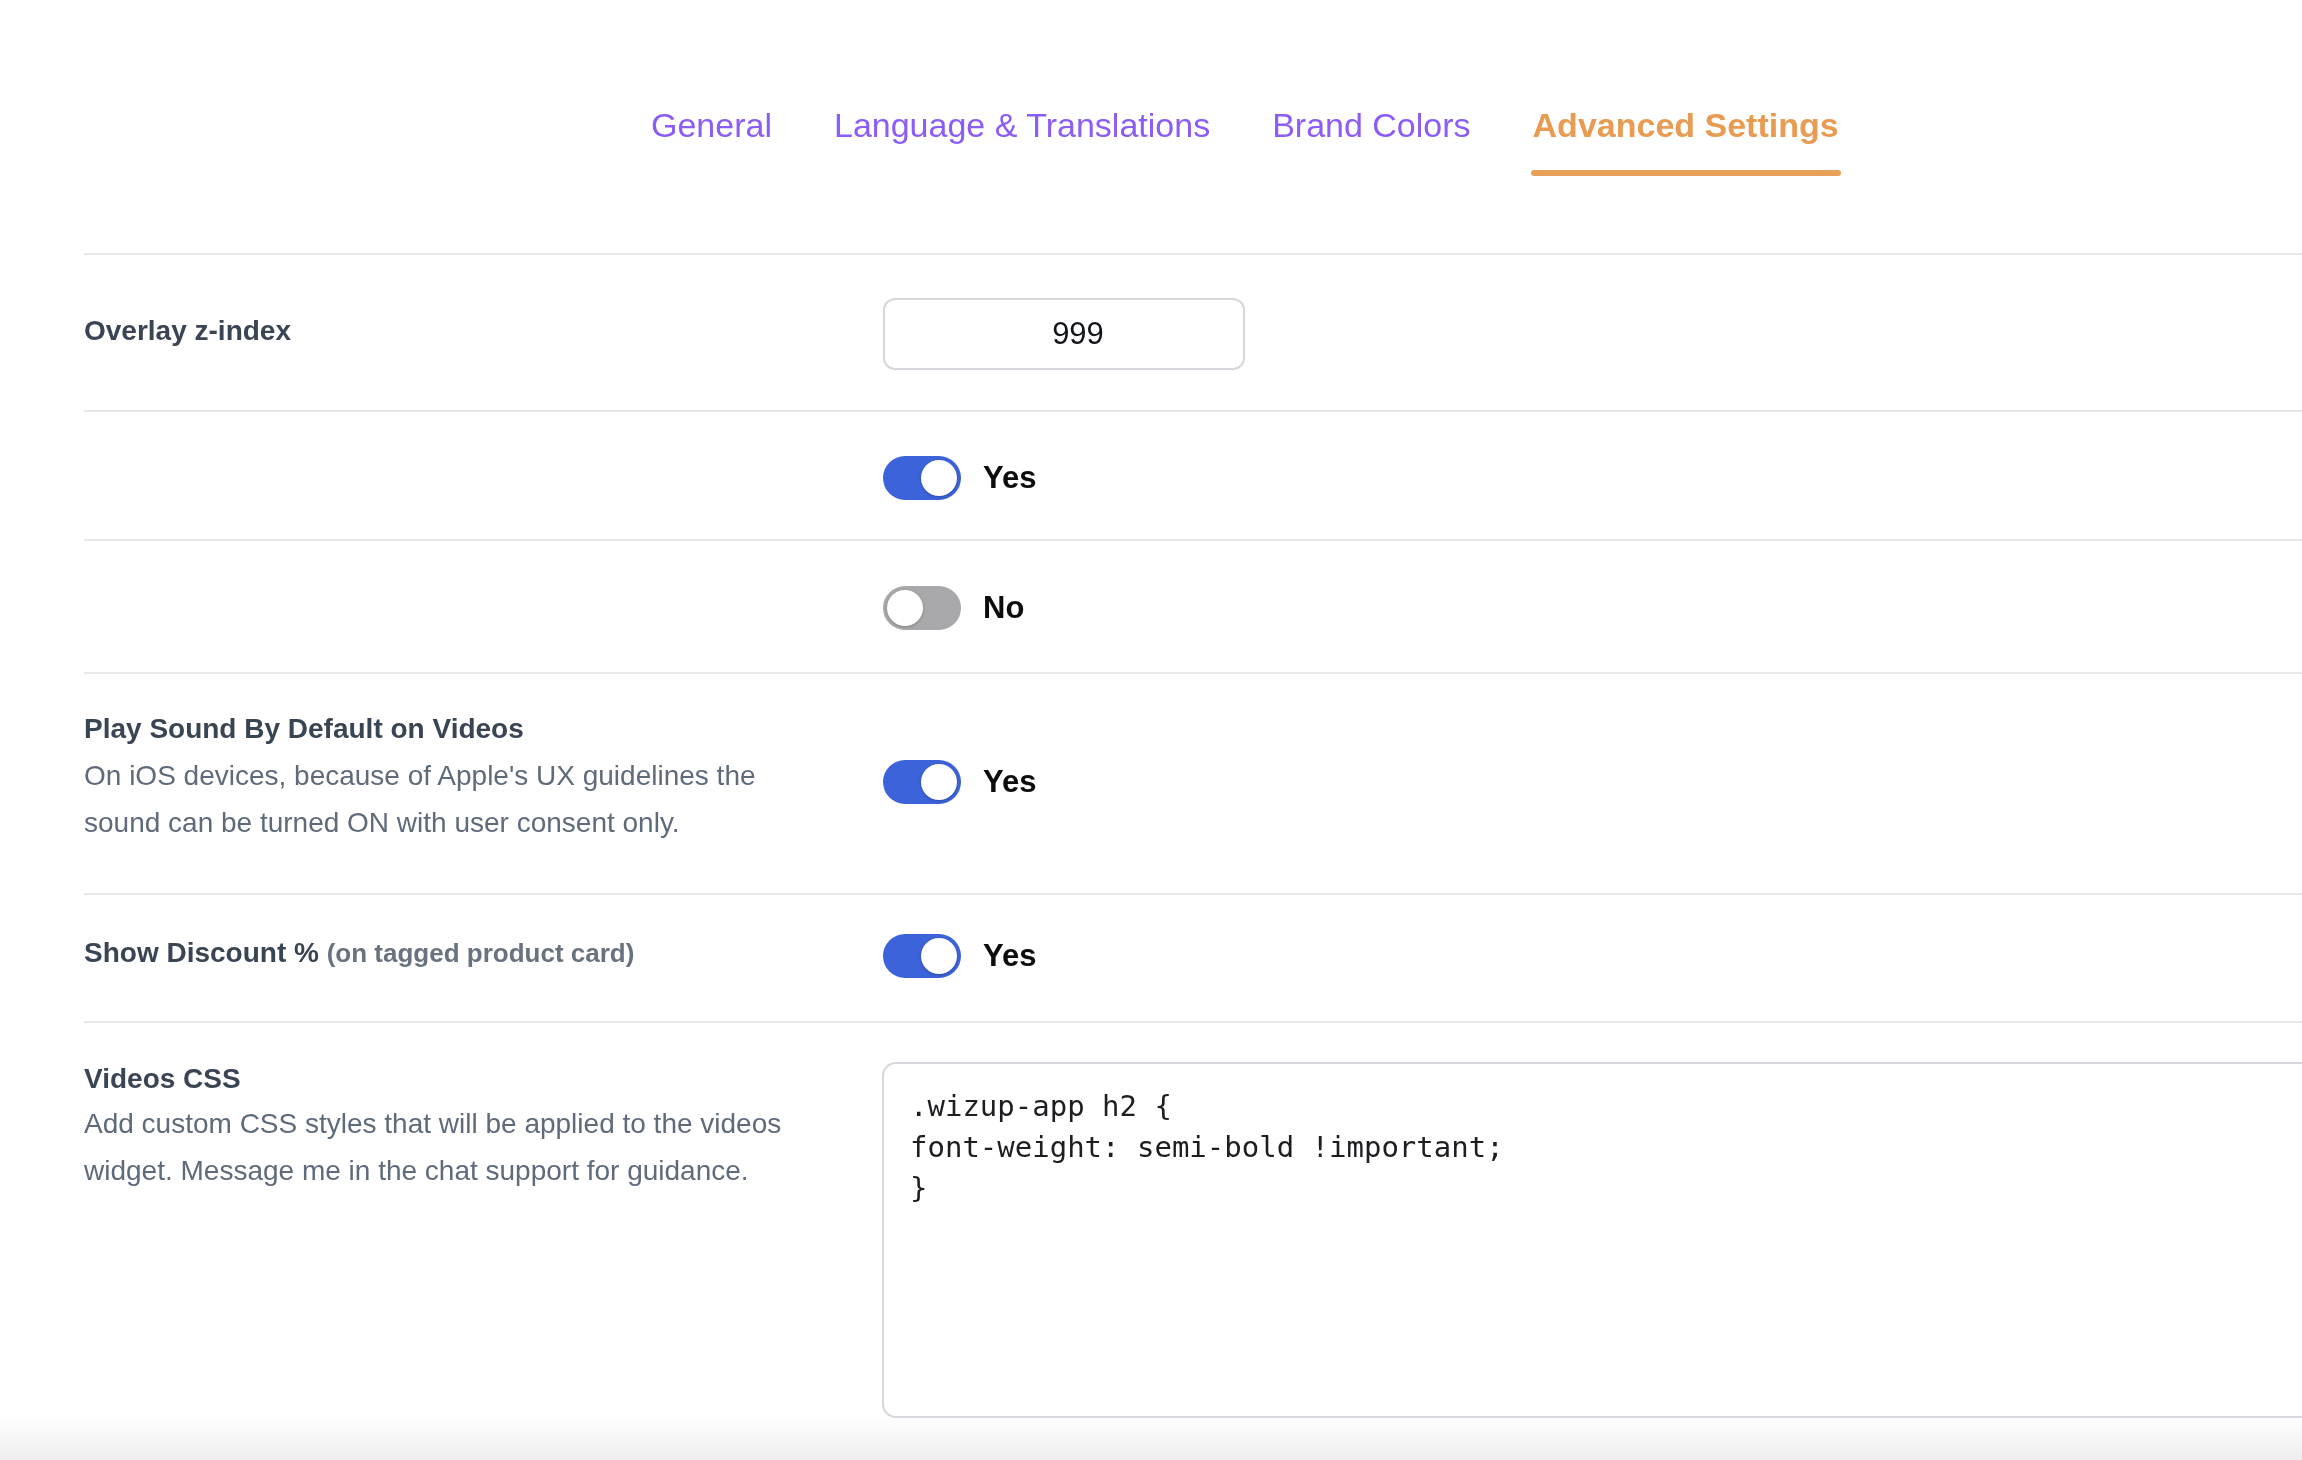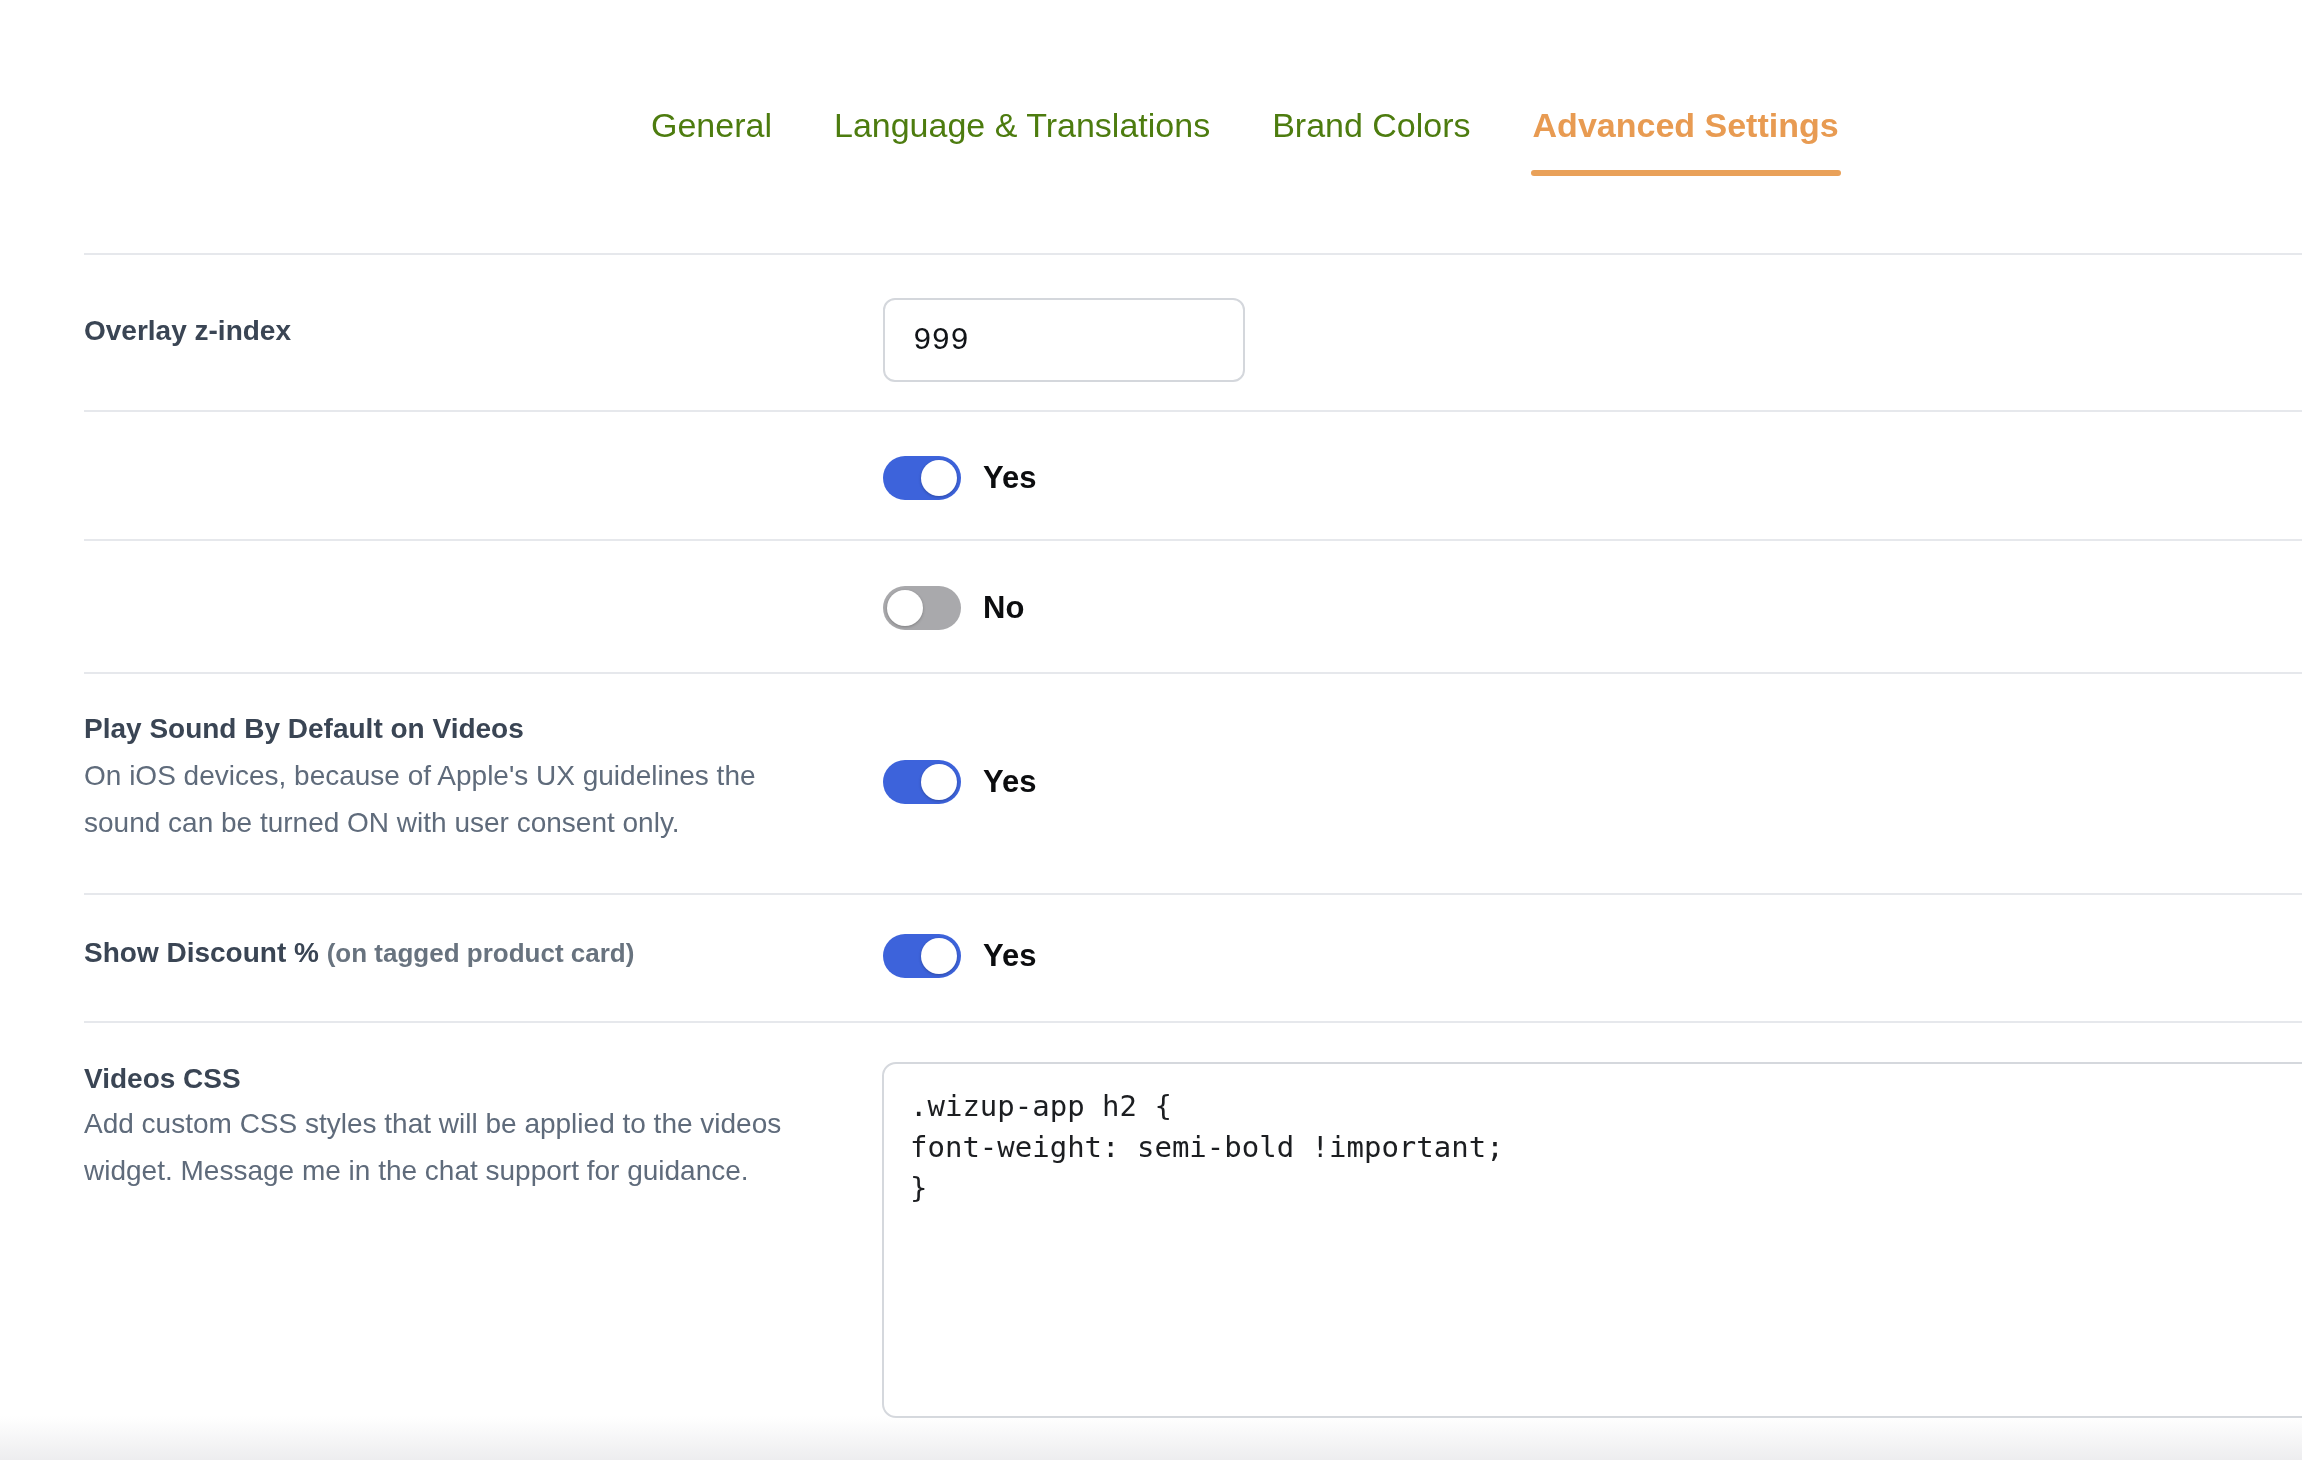--- a/index.html
+++ b/index.html
@@ -7,21 +7,21 @@
   body { font-family: "Liberation Sans", sans-serif; color: #3a4554; }
   #app { position: relative; width: 2302px; height: 1460px; background: #ffffff; }
 
   
   .tabs {
     position: absolute; left: 651px; top: 103px;
     display: flex; gap: 62px; align-items: flex-start;
   }
   .tab {
     position: relative; font-size: 34px; line-height: 44px; font-weight: 500;
-    color: #4d7c0f; height: 73px; cursor: pointer; white-space: nowrap;
+    color: #8b5cf6; height: 73px; cursor: pointer; white-space: nowrap;
   }
   .tab.active { color: #e89b52; font-weight: 600; }
   .tab.active::after {
     content: ""; position: absolute; left: -2px; right: -2px; bottom: 0;
     height: 6px; border-radius: 3px; background: #e9a159;
   }
 
   
   .divider { position: absolute; left: 84px; right: 0; height: 2px; background: #e6e8ec; }
 
@@ -31,24 +31,24 @@
     color: #3a4554; line-height: 34px; white-space: nowrap;
   }
   .row-label .note { font-weight: 700; color: #68737f; font-size: 26px; }
   .row-desc {
     position: absolute; left: 84px; font-size: 28px; font-weight: 400;
     color: #5f6b7b; line-height: 47px; white-space: pre-line; max-width: 800px;
   }
 
   
   .text-input {
-    position: absolute; left: 883px; top: 298px; width: 362px; height: 84px;
+    position: absolute; left: 883px; top: 298px; width: 362px; height: 72px;
     border: 2px solid #d4d7dc; border-radius: 12px; background: #ffffff;
-    font-family: Liberation Mono, monospace; font-size: 31px; color: #111418;
-    padding: 0 0 0 28px; outline: none;
+    font-family: Liberation Sans, sans-serif; font-size: 31px; color: #111418;
+    padding: 0 0 0 28px; outline: none; text-align: center;
   }
 
   
   .toggle-wrap { position: absolute; left: 883px; display: flex; align-items: center; }
   .toggle {
     position: relative; width: 78px; height: 44px; border-radius: 22px;
     flex: 0 0 auto; cursor: pointer;
   }
   .toggle.on  { background: #3d63db; }
   .toggle.off { background: #a9a9ac; }

